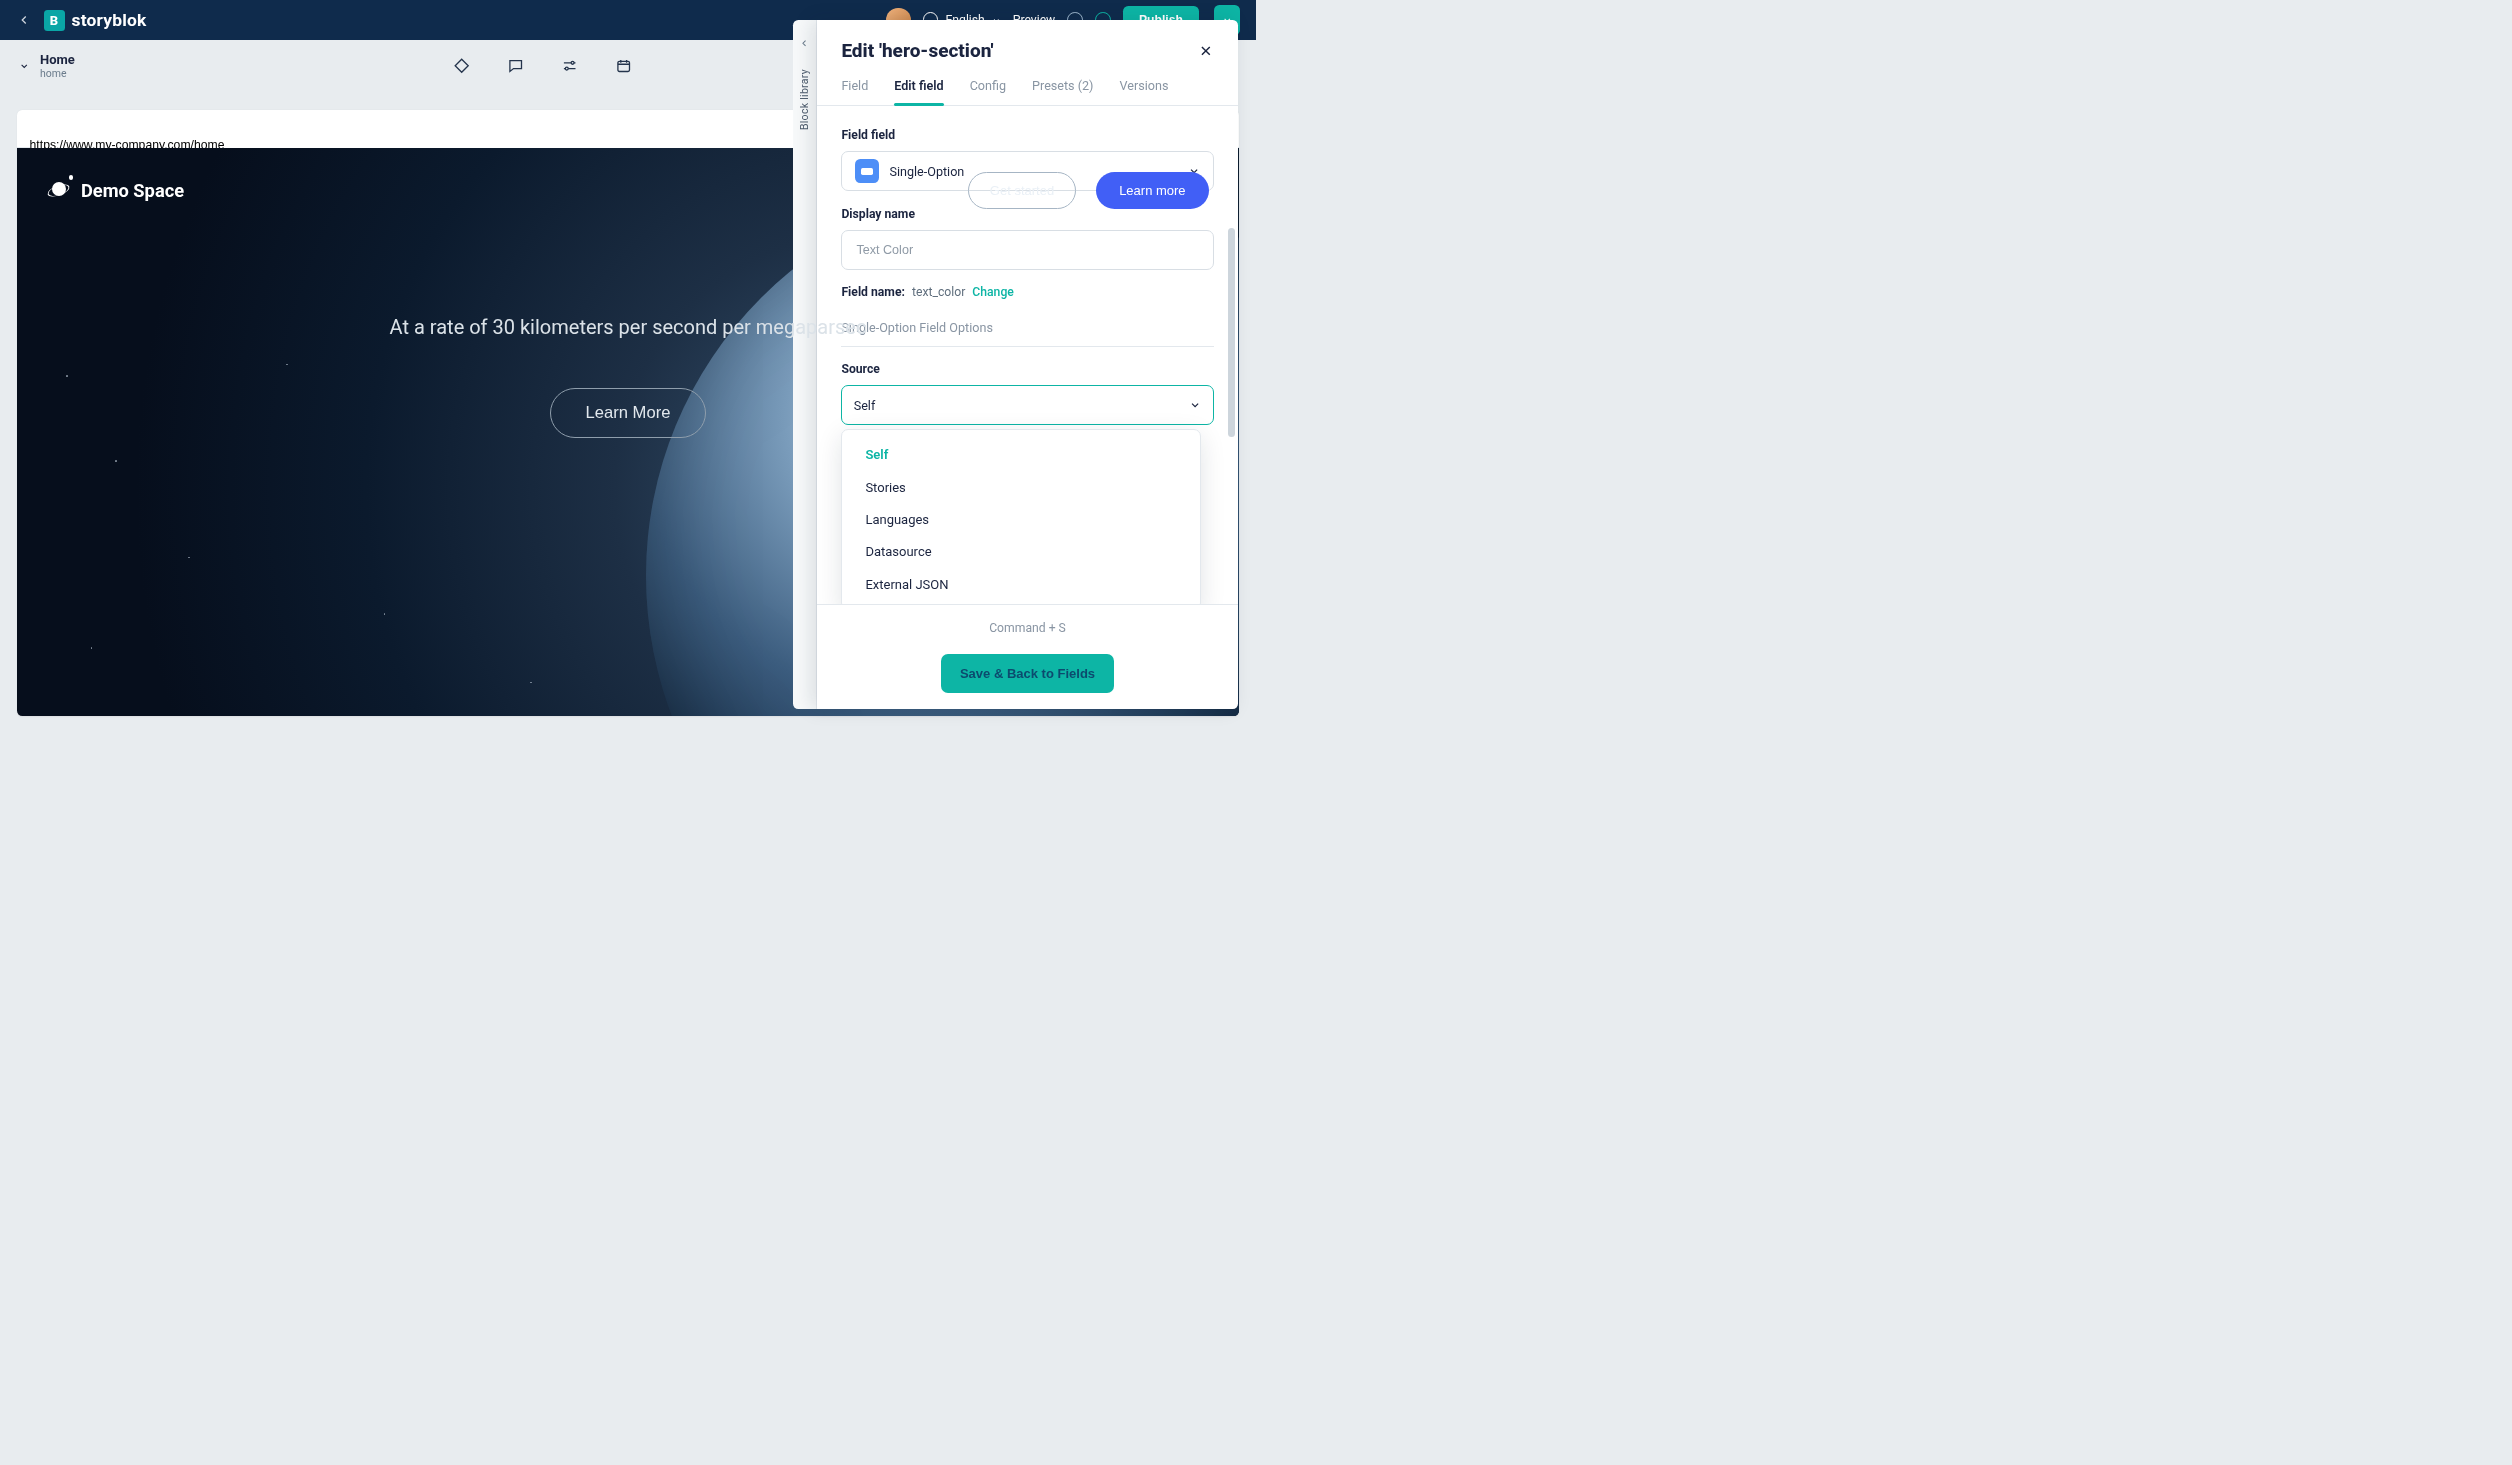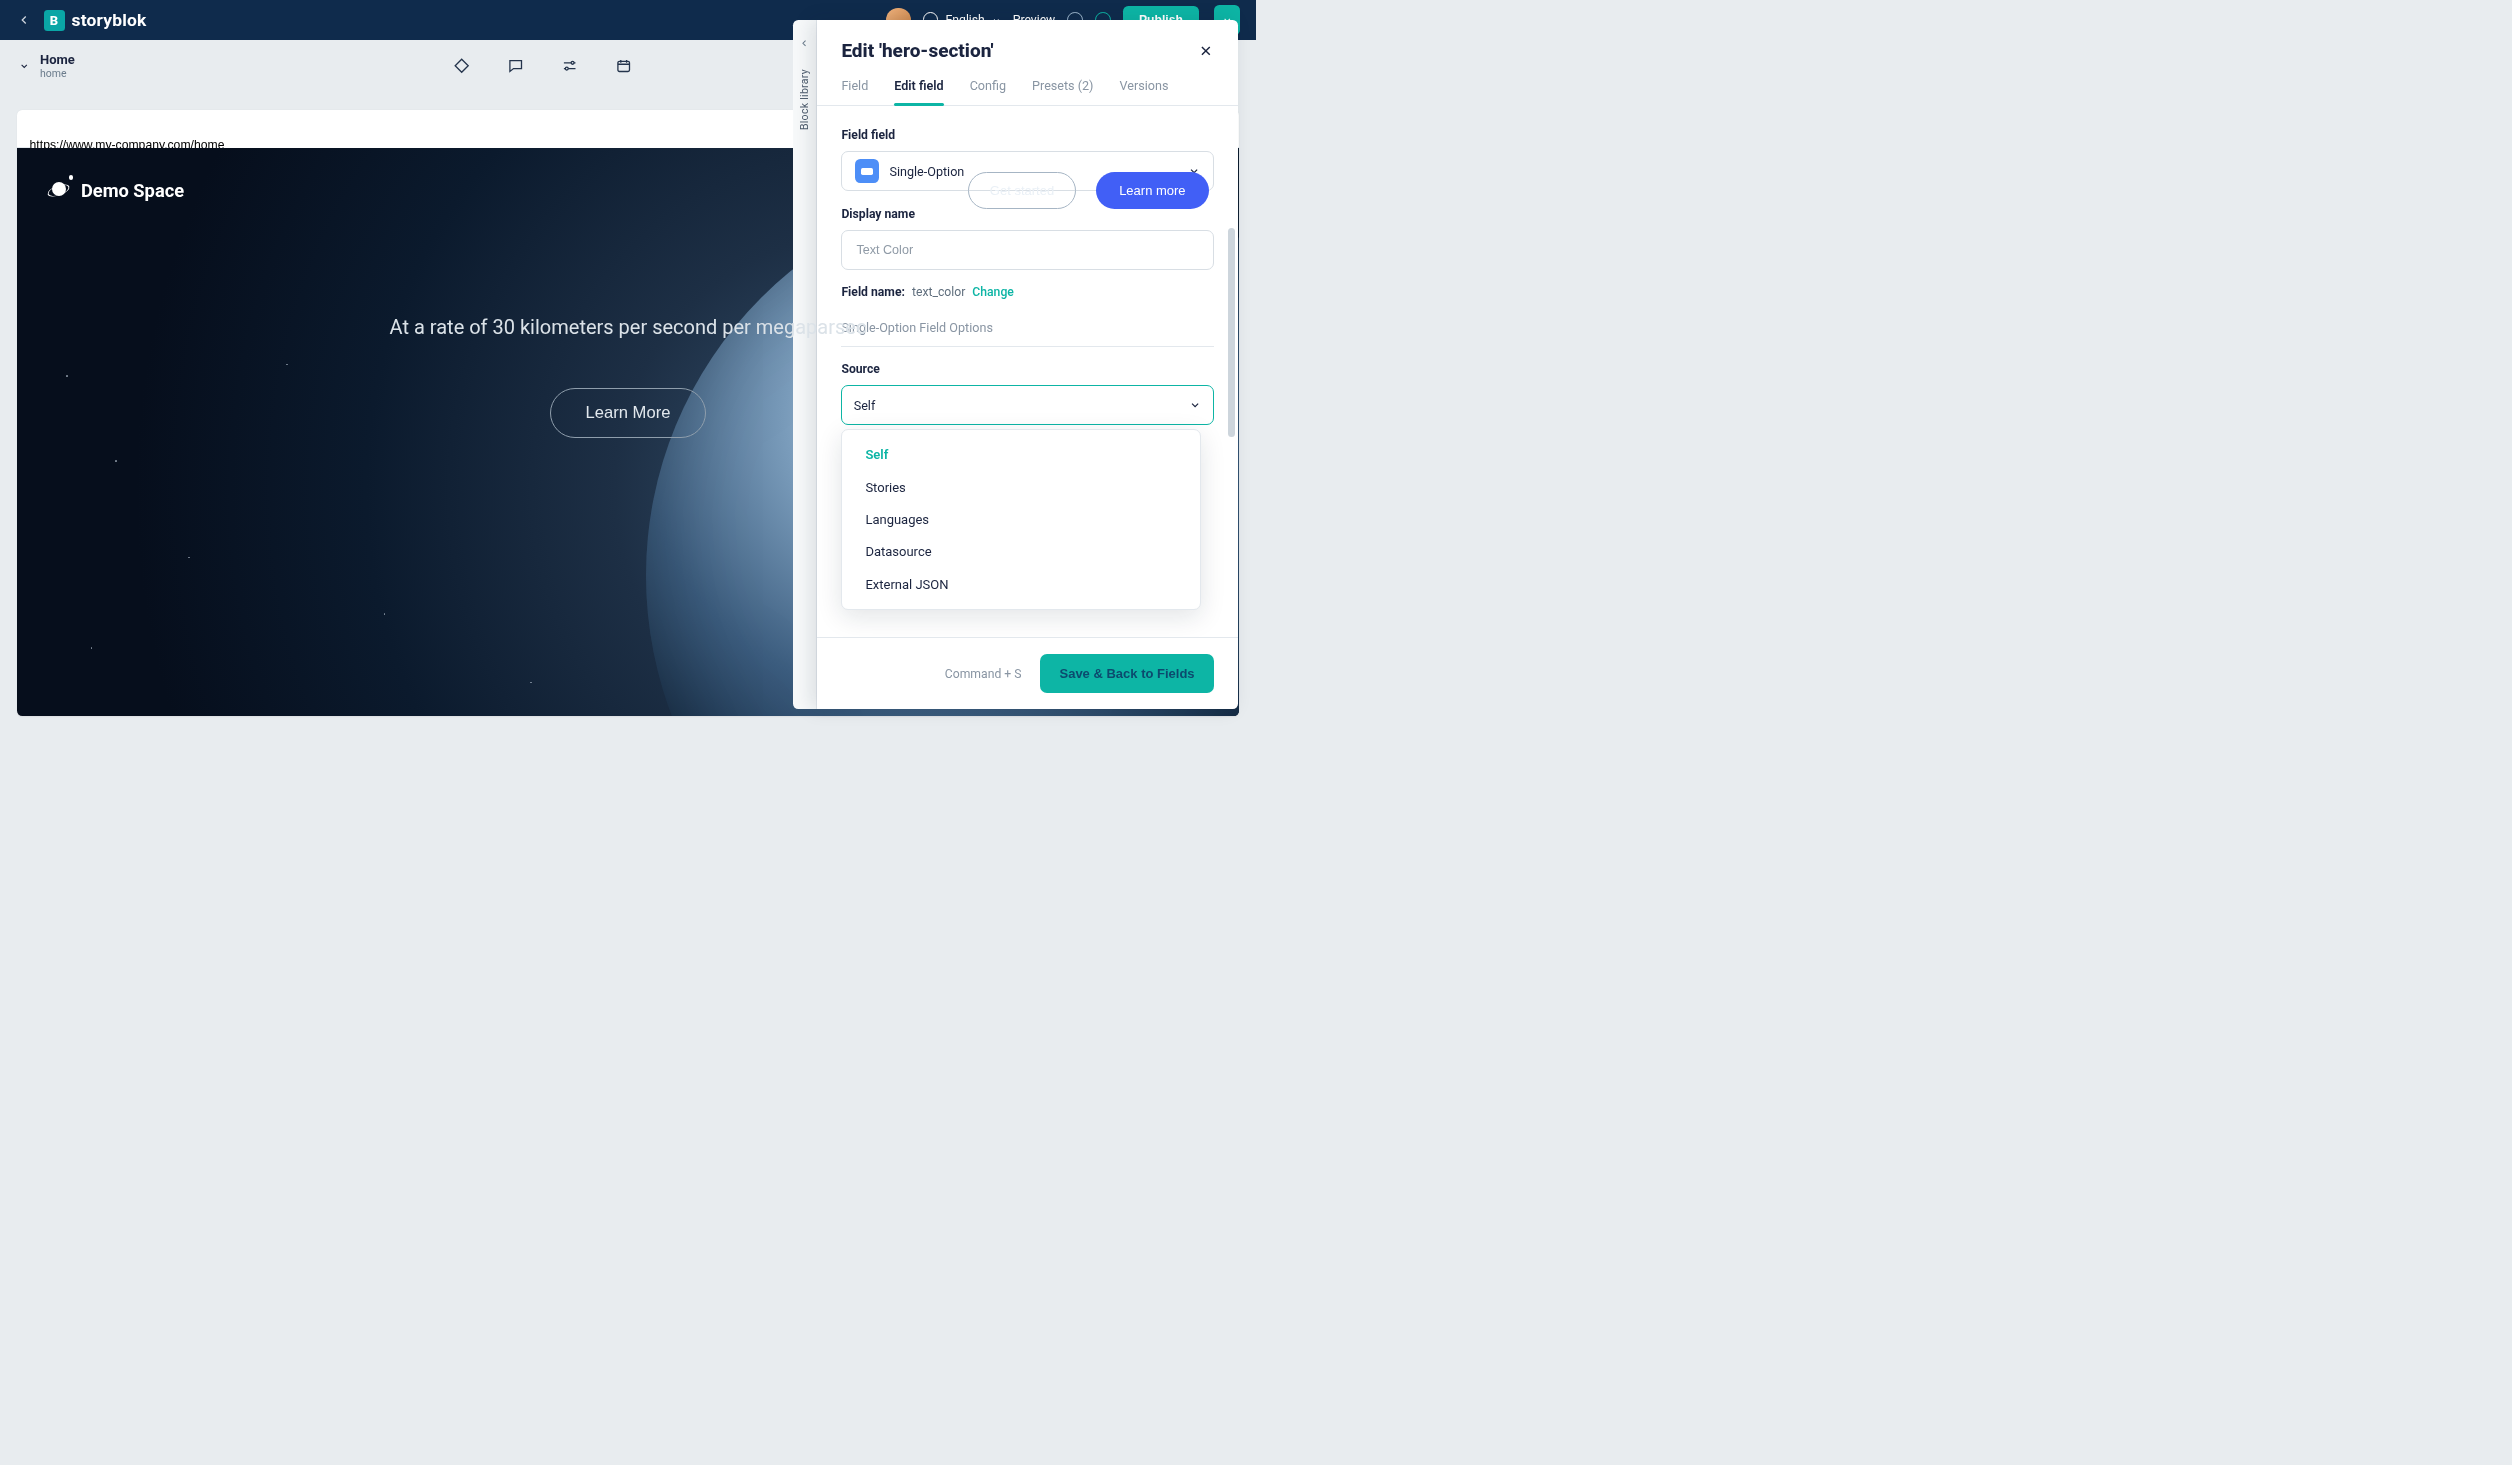--- a/index.html
+++ b/index.html
@@ -134,21 +134,21 @@
 
 .section-label{font-size:12.6px;color:#8995a3;margin-top:21px;padding-bottom:10.5px;border-bottom:0.9px solid #e3e8ed;}
 
 .dropdown-menu{
   position:absolute;left:24.4px;right:37px;top:323px;background:#fff;border:0.9px solid #e3e8ed;border-radius:7px;
   box-shadow:0 7px 26px rgba(15,30,50,.12);padding:8.7px 0;z-index:5;
 }
 .dd-item{padding:8.7px 23px;font-size:13px;color:#1b243f;cursor:pointer;}
 .dd-item.sel{color:#0db5a5;font-weight:600;}
 
-.panel-foot{border-top:0.9px solid #e3e8ed;padding:15.7px 24.4px;display:flex;align-items:center;justify-content:flex-end;gap:19px;}
+.panel-foot{border-top:0.9px solid #e3e8ed;padding:15.7px 24.4px;display:flex;align-items:center;justify-content:flex-end;gap:19px;flex-direction:column;}
 .shortcut{font-size:12.2px;color:#8995a3;}
 .save-btn{background:#0db5a5;border:none;color:#0c4a6e;font-weight:700;font-size:13px;padding:12.2px 19px;border-radius:7px;cursor:pointer;}
 
 .field-block{margin-bottom:15.7px;}
 
 .scroll-track{position:absolute;right:3.5px;top:122px;width:7px;bottom:70px;background:transparent;}
 .scroll-thumb{position:absolute;right:0;top:0;width:6.1px;height:209px;background:#cdd5dc;border-radius:3.5px;}
 </style>
 </head>
 <body>

